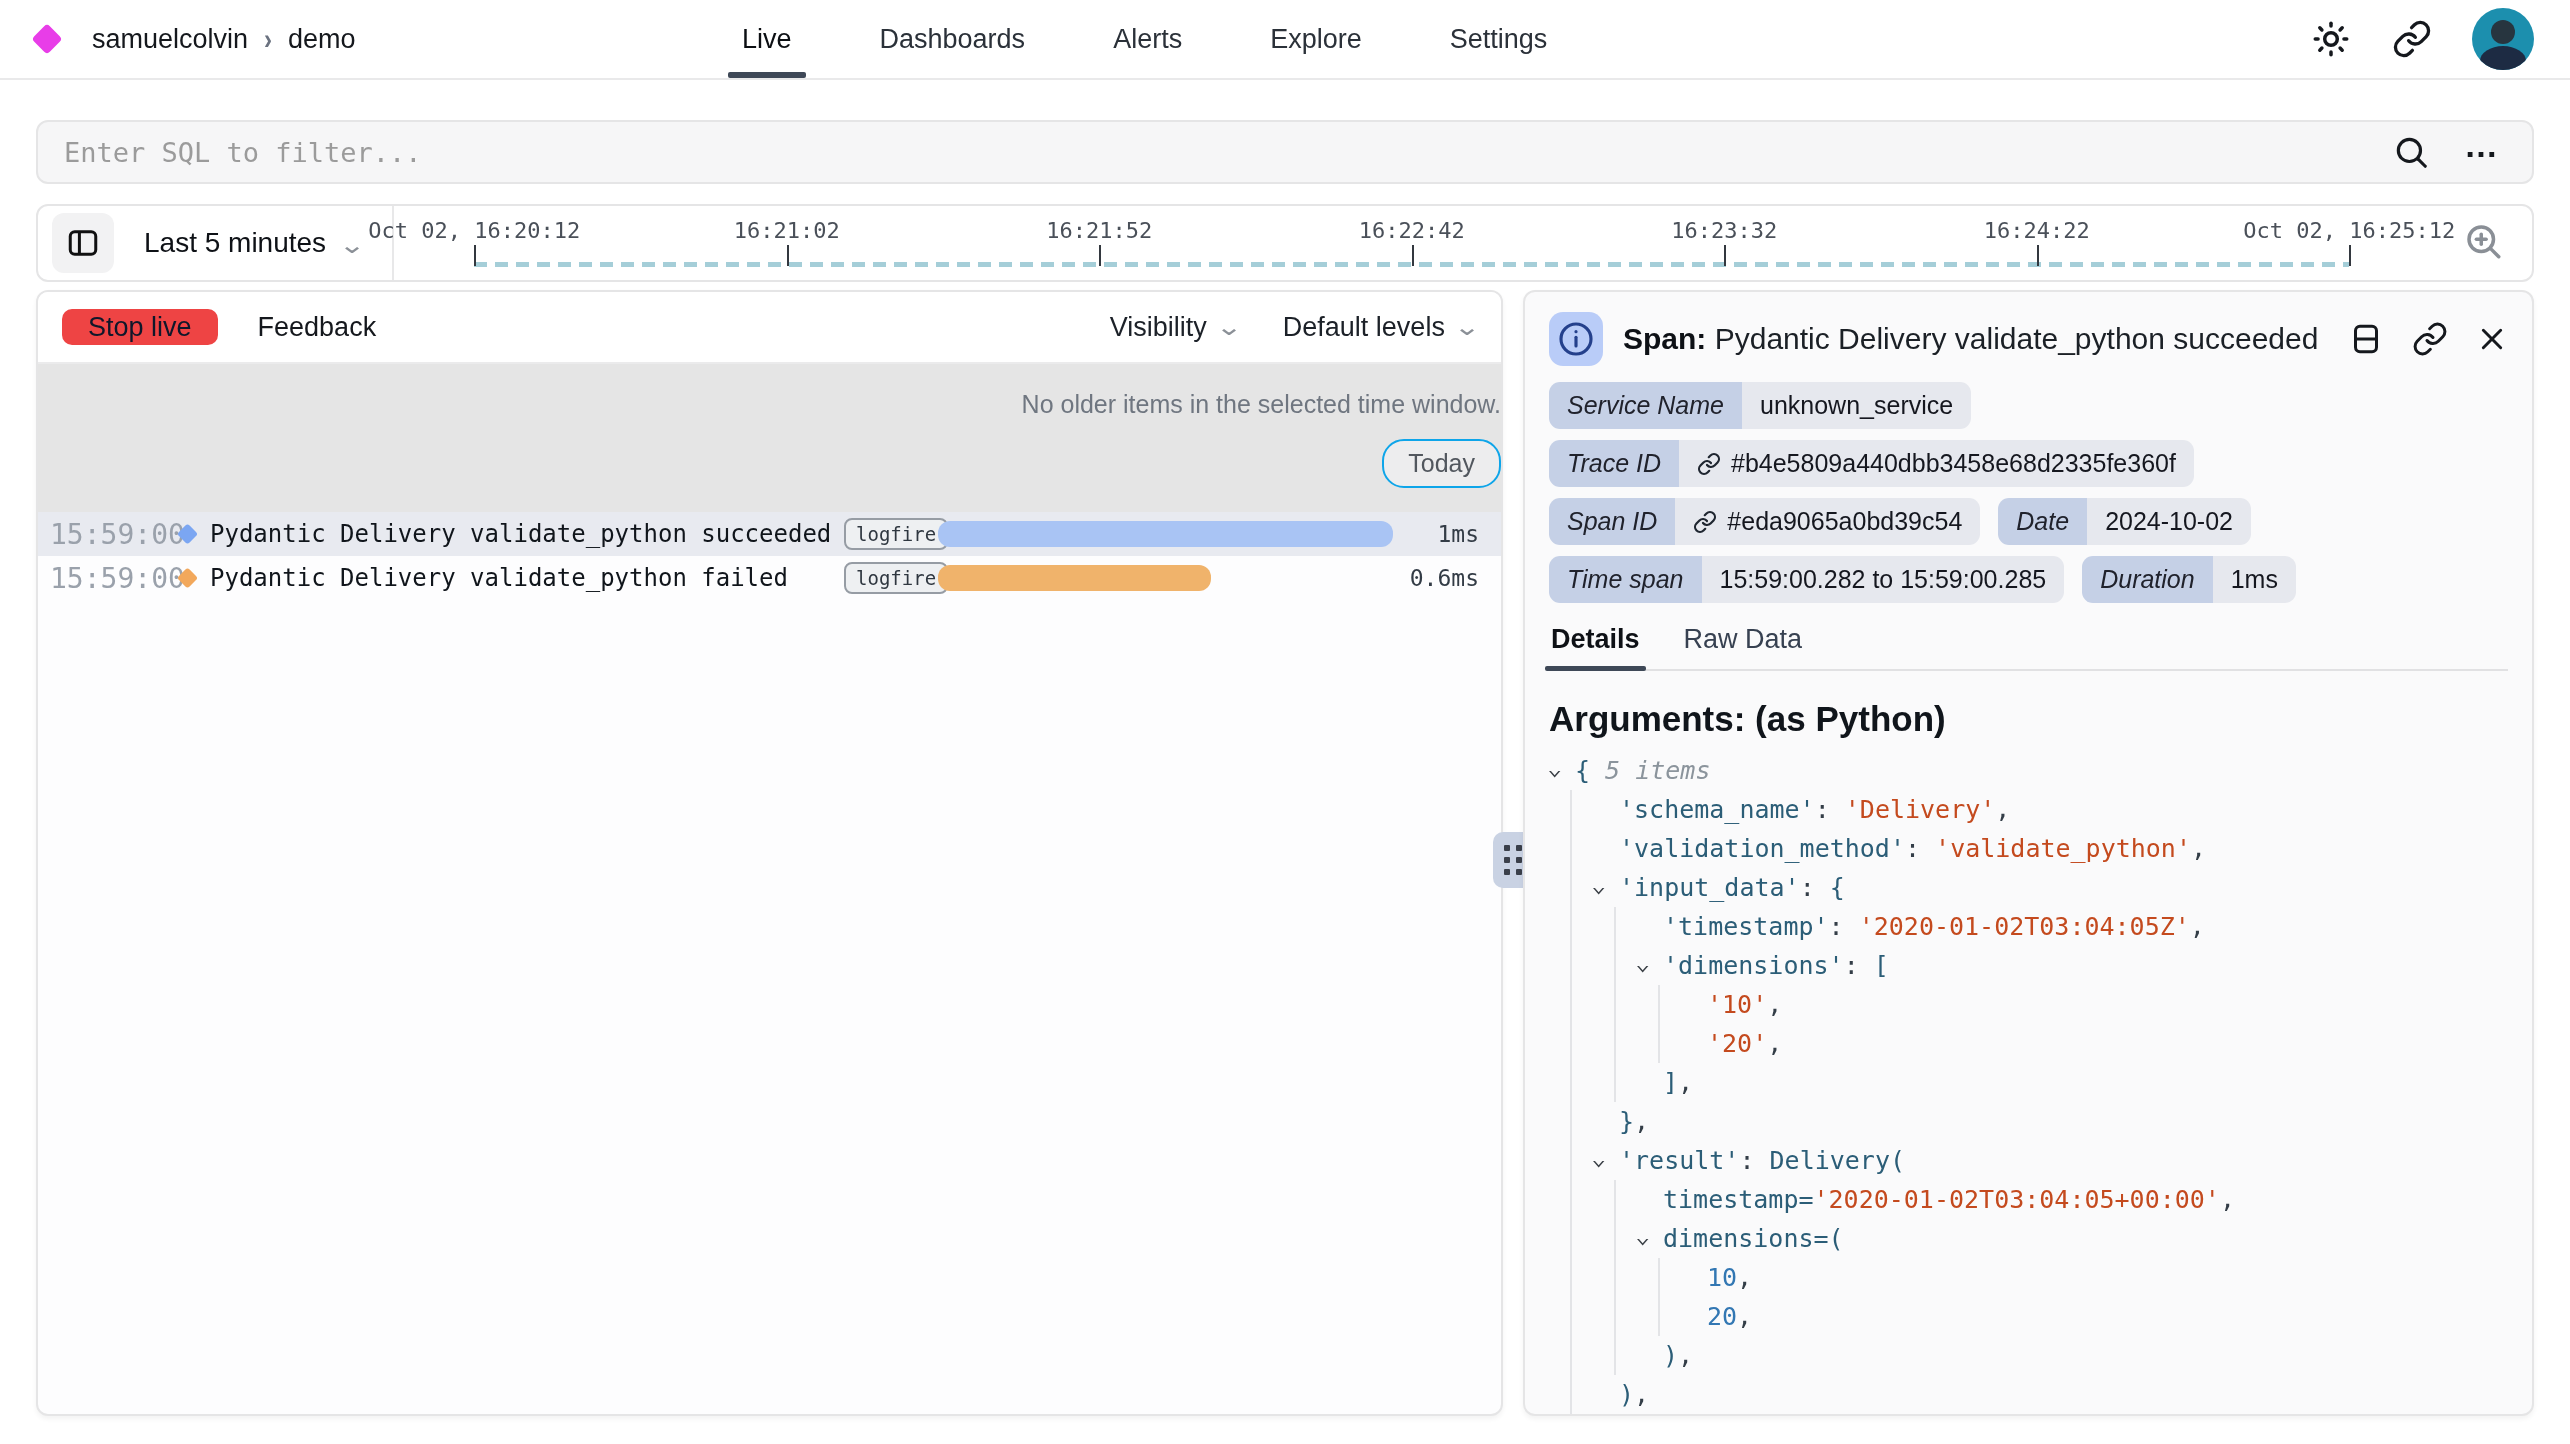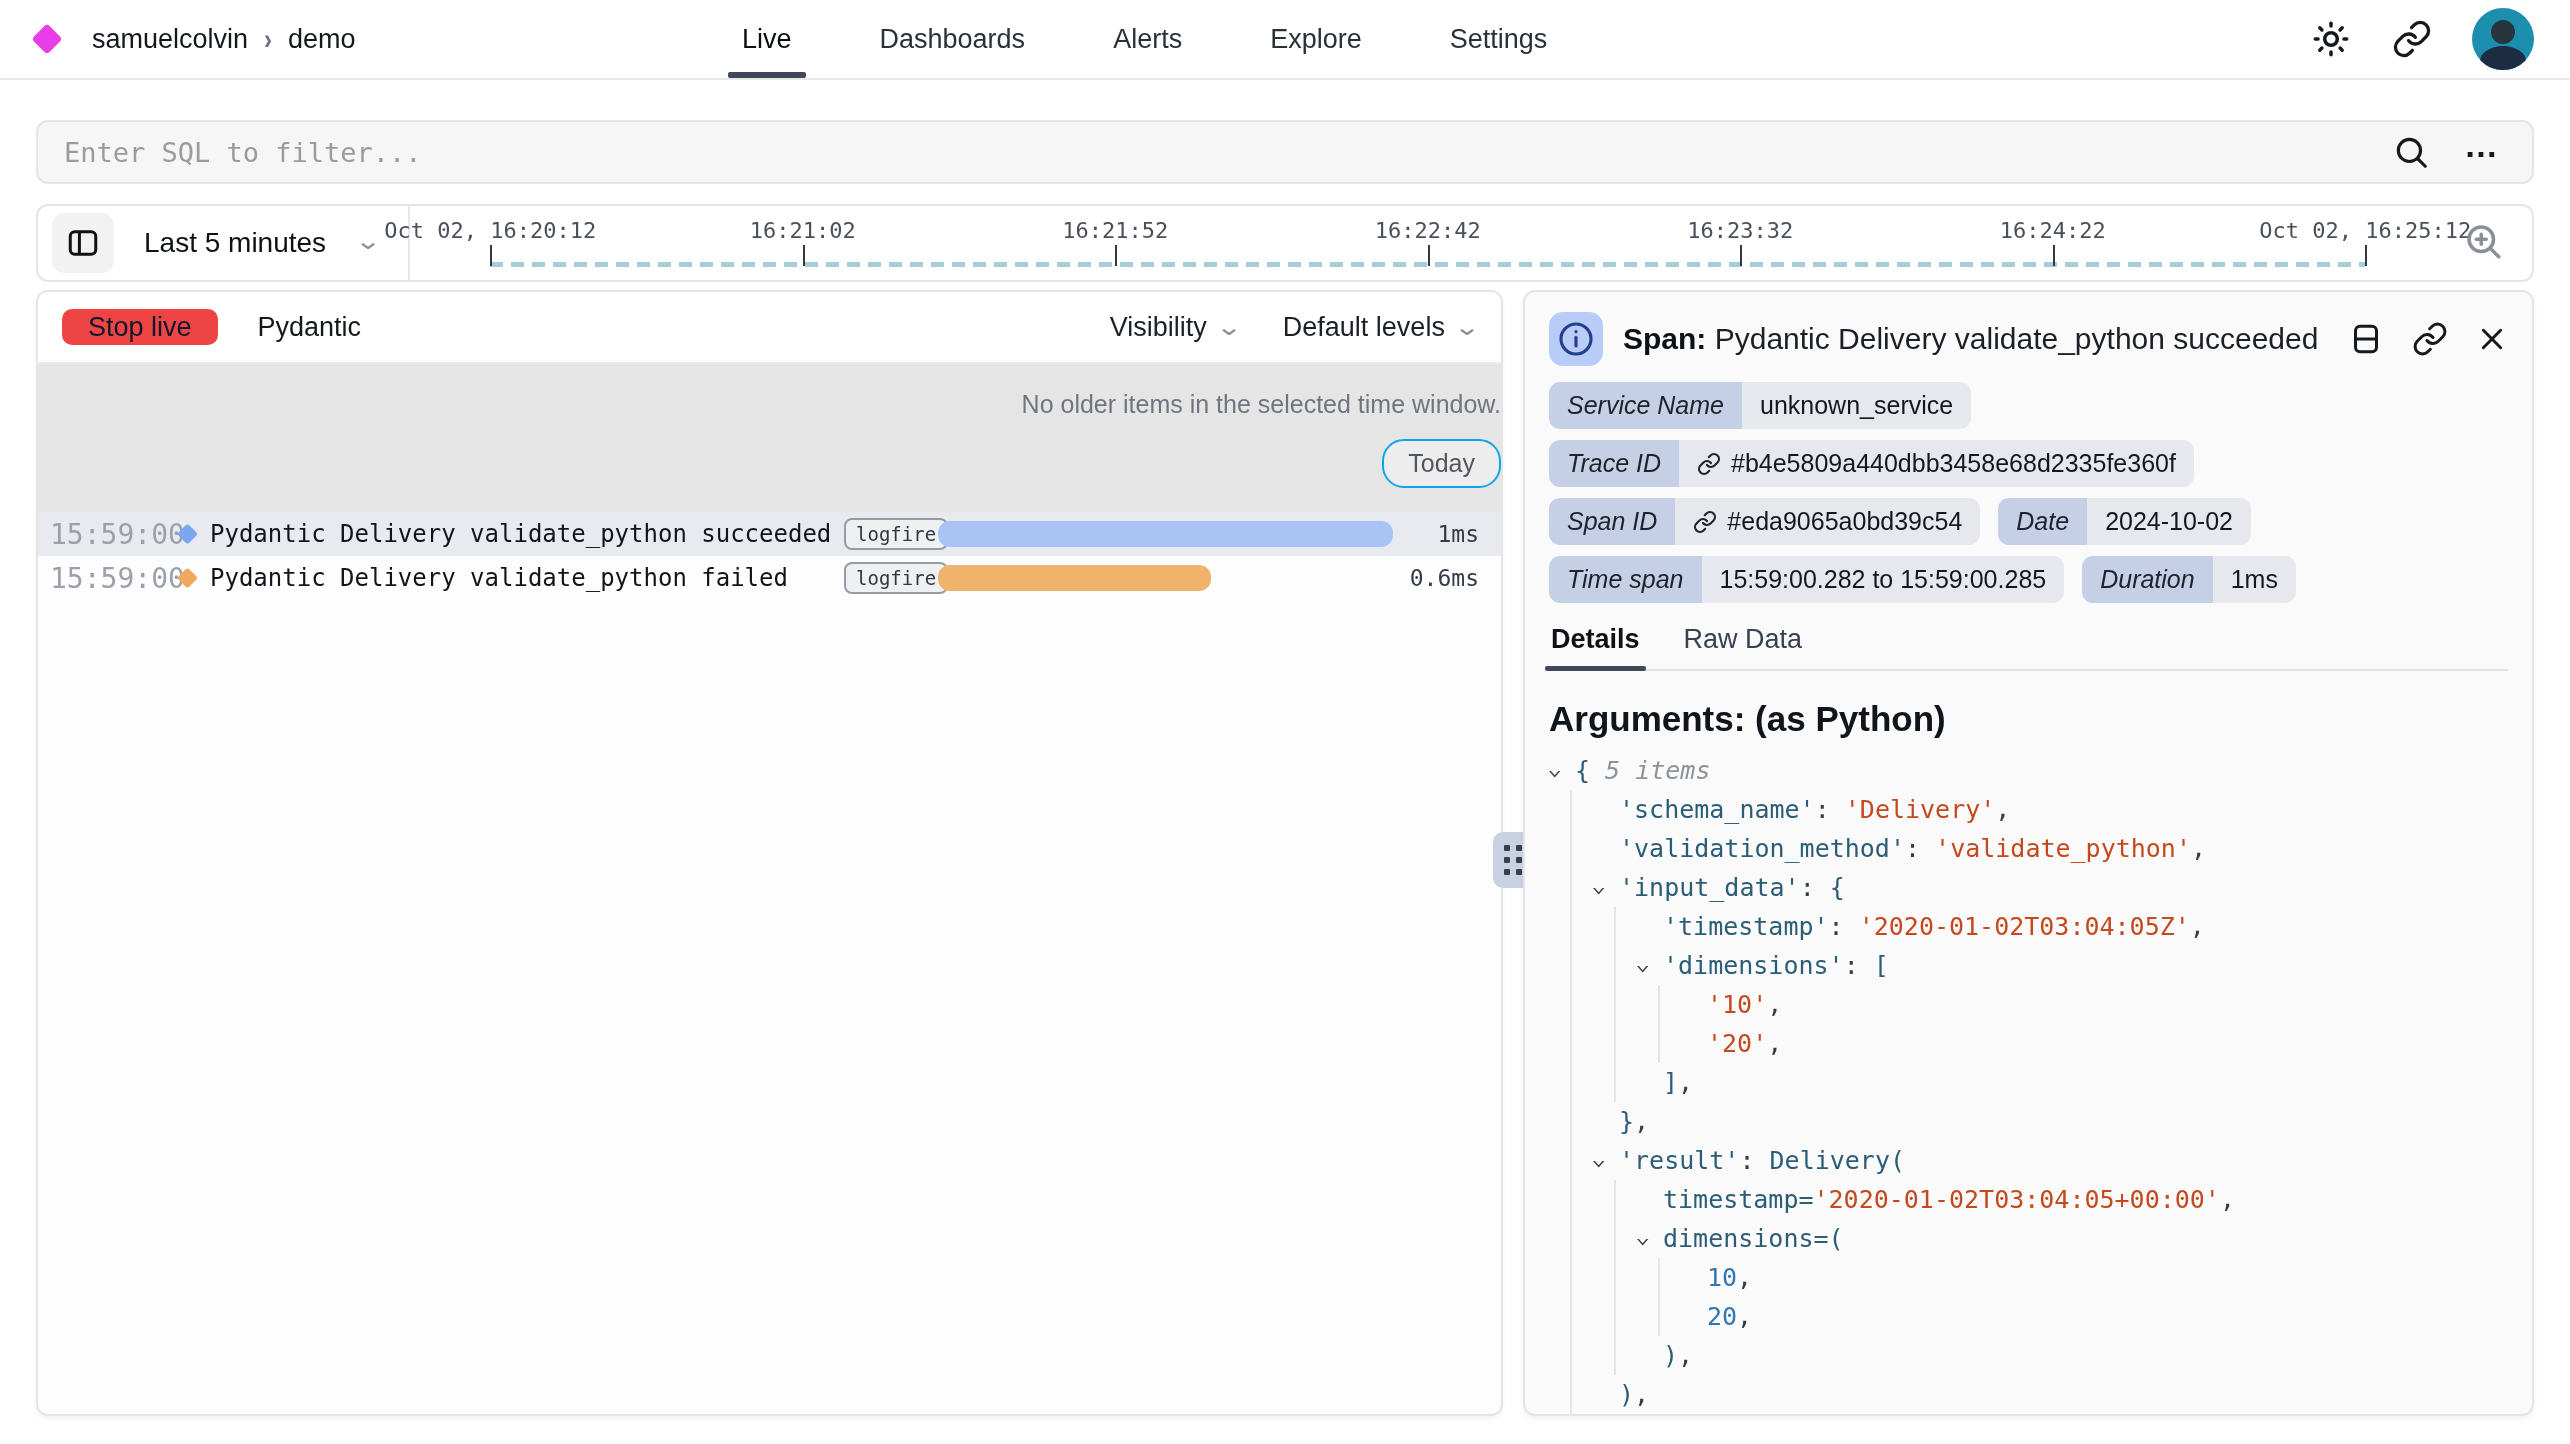--- a/index.html
+++ b/index.html
@@ -26,21 +26,21 @@
   
   .sql-bar{position:absolute;left:36px;top:120px;width:2498px;height:64px;background:#f6f6f7;border:2px solid #e5e5e6;border-radius:12px;display:flex;align-items:center;box-sizing:border-box;}
   .sql-input{flex:1;border:none;outline:none;background:transparent;font-size:27px;padding:0 26px;color:#30363d;}
   .sql-input::placeholder{color:#9b9b9b;}
   .sql-icons{display:flex;align-items:center;gap:34px;padding-right:30px;color:#15181d;}
   .sql-more{font-size:34px;font-weight:bold;letter-spacing:4px;line-height:20px;padding-bottom:14px;}
 
   
   .time-bar{position:absolute;left:36px;top:204px;width:2498px;height:78px;background:#fff;border:2px solid #e5e5e6;border-radius:12px;box-sizing:border-box;display:flex;align-items:center;}
   .panel-toggle{width:62px;height:60px;margin-left:14px;border-radius:12px;background:#f2f2f3;display:flex;align-items:center;justify-content:center;color:#111;}
-  .range-select{display:flex;align-items:flex-start;gap:32px;font-size:28px;margin-left:30px;color:#0e1116;white-space:nowrap;}
+  .range-select{display:flex;align-items:flex-end;gap:16px;font-size:28px;margin-left:30px;color:#0e1116;white-space:nowrap;}
   .chev{color:#8b9097;font-size:24px;transform:scaleX(1.35);display:inline-block;}
   .tb-divider{width:2px;align-self:stretch;background:#e8e8e9;margin-left:30px;}
   .timeline{position:relative;flex:1;height:100%;margin-right:110px;}
   .tl-dash{position:absolute;bottom:13px;height:5px;background:repeating-linear-gradient(90deg,#a5ced8 0 13px,transparent 13px 21px);}
   .tl-tick{position:absolute;bottom:14px;width:2px;height:21px;background:#33383f;}
   .tl-label{position:absolute;bottom:37px;transform:translateX(-50%);font-family:"DejaVu Sans Mono",monospace;font-size:22px;color:#4a5059;white-space:nowrap;}
   .tl-zoom{position:absolute;right:28px;top:50%;transform:translateY(-50%);color:#8a8f96;}
 
   
   .panel{position:absolute;top:290px;height:1126px;border:2px solid #e5e5e6;border-radius:12px;box-sizing:border-box;background:#fdfdfe;box-shadow:0 3px 5px rgba(0,0,0,.05);overflow:hidden;}
@@ -199,21 +199,21 @@
         <path d="M16.5 16.5L21 21"></path>
         <path d="M11 8.2v5.6"></path>
         <path d="M8.2 11h5.6"></path>
       </svg>
   </span>
 </div>
 
 <div class="panel left-panel">
   <div class="lp-header">
     <button class="stop-live-btn">Stop live</button>
-    <span class="connected">Pydantic</span>
+    <span class="connected">Feedback</span>
     <div class="lp-header-right">
       <span class="dropdown">
         <span>Visibility</span>
         <span class="chev">⌄</span>
       </span>
       <span class="dropdown">
         <span>Default levels</span>
         <span class="chev">⌄</span>
       </span>
     </div>

